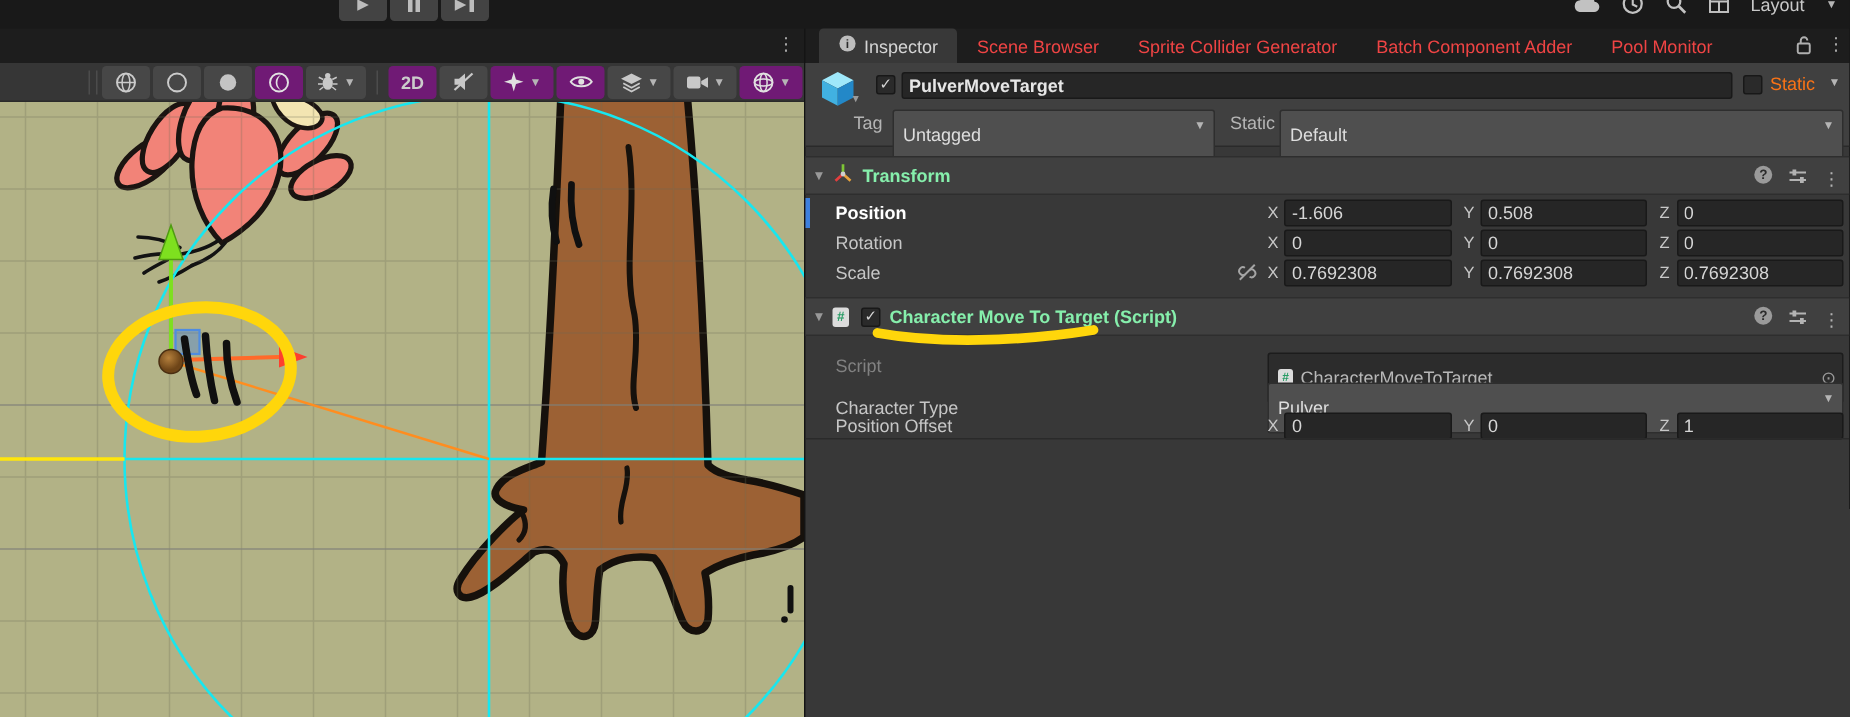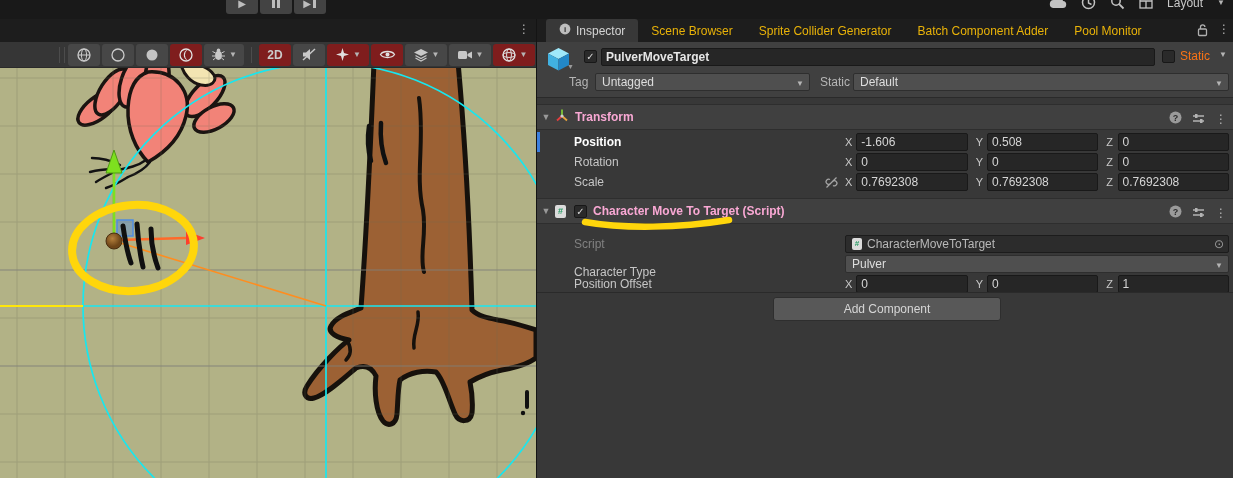--- a/index.html
+++ b/index.html
@@ -14,49 +14,49 @@
   .topicons{position:absolute;right:8px;top:-5px;display:flex;align-items:center;gap:14px;color:#c2c2c2;}
   .topicons svg{display:block;}
   .layoutlbl{font-size:12px;color:#c8c8c8;}
   .caret{font-size:8px;color:#b5b5b5;}
 
   
   .tabstrip{position:absolute;left:0;top:19px;width:1233px;height:23px;background:#1d1d1d;}
   .scenetab{position:absolute;left:8px;top:0;height:23px;display:flex;align-items:center;gap:6px;color:#c8c8c8;font-size:12px;}
   .pane-kebab{position:absolute;top:3px;width:12px;text-align:center;color:#aeaeae;font-size:12px;cursor:pointer;}
   .instabs{position:absolute;left:546px;top:0;height:23px;display:flex;align-items:stretch;}
-  .instab{display:flex;align-items:center;gap:5px;padding:0 13px;font-size:12px;color:#eab308;white-space:nowrap;}
+  .instab{display:flex;align-items:center;gap:5px;padding:0 13px;font-size:12px;color:#ef4444;white-space:nowrap;}
   .instab.active{background:#383838;border-radius:3px 3px 0 0;color:#d4d4d4;}
   .panediv{position:absolute;left:536px;top:19px;width:1px;height:459px;background:#141414;}
 
   
   .scenetoolbar{position:absolute;left:0;top:42px;width:536px;height:26px;background:#363636;border-bottom:1px solid #2a2a2a;display:flex;align-items:center;}
   .tdiv{width:1px;height:16px;background:#4c4c4c;margin:0 2px;}
   .tbtn{height:22px;min-width:32px;background:#474747;border-radius:3px;margin:0 1px;display:flex;align-items:center;justify-content:center;gap:2px;color:#cbcbcb;font-size:12px;padding:0 4px;}
-  .tbtn.active{background:#7f1d1d;font-weight:bold;}
+  .tbtn.active{background:#701a75;font-weight:bold;}
   .tbtn .caret{margin-left:1px;}
   .tbtn svg{display:block;}
 
   
   .viewport{position:absolute;left:0;top:68px;width:536px;height:410px;background:#b2b286;overflow:hidden;}
   .viewport svg{position:absolute;left:0;top:0;}
 
   
   .insbody{position:absolute;left:537px;top:42px;width:696px;height:436px;background:#383838;}
   .gohdr{position:absolute;left:0;top:0;width:696px;height:56px;background:#404040;border-bottom:1px solid #2a2a2a;}
   .comphdr{position:absolute;left:0;width:696px;height:26px;background:#404040;border-top:1px solid #2e2e2e;border-bottom:1px solid #2e2e2e;display:flex;align-items:center;}
   .fold{width:18px;text-align:center;color:#999;font-size:9px;}
-  .comptitle{font-size:12px;font-weight:bold;color:#f9a8d4;margin-left:6px;}
+  .comptitle{font-size:12px;font-weight:bold;color:#86efac;margin-left:6px;}
   .hdricons{position:absolute;right:6px;top:5px;display:flex;gap:10px;align-items:center;color:#b3b3b3;}
   .kebab{color:#b3b3b3;font-size:12px;}
   .chk{width:13px;height:13px;background:#2a2a2a;border:1px solid #181818;border-radius:2px;color:#d6d6d6;font-size:10px;line-height:11px;text-align:center;}
   .field{height:18px;background:#262626;border:1px solid #191919;border-radius:2px;color:#d6d6d6;font-size:12px;padding:0 4px;width:100%;outline:none;}
-  .ddown{height:18px;background:#4f4f4f;border:1px solid #2e2e2e;border-radius:2px;color:#dedede;font-size:12px;display:flex;align-items:center;padding:0 6px;position:relative;}
+  .ddown{height:18px;background:#4f4f4f;border:1px solid #2e2e2e;border-radius:2px;color:#dedede;font-size:12px;display:flex;align-items:center;padding:16px 6px;position:relative;}
   .ddown .caret{position:absolute;right:5px;top:5px;}
-  .rowlbl{position:absolute;left:20px;font-size:12px;color:#c6c6c6;line-height:20px;margin-left:17px;}
+  .rowlbl{position:absolute;left:20px;font-size:12px;color:#c6c6c6;line-height:20px;}
   .axisrow{position:absolute;left:308px;width:384px;height:20px;display:flex;gap:8px;align-items:center;}
   .axgrp{flex:1;display:flex;align-items:center;gap:4px;}
   .axlbl{font-size:11px;color:#c8c8c8;width:8px;}
   .overridebar{position:absolute;left:0;width:3px;height:20px;background:#3c80df;}
   .addcomp{position:absolute;left:236px;top:255px;width:228px;height:24px;background:#585858;border:1px solid #2e2e2e;border-radius:3px;color:#d6d6d6;font-size:12px;display:flex;align-items:center;justify-content:center;}
   .glabel{font-size:12px;color:#b5b5b5;}
   .scripticon{width:11px;height:13px;background:#dcdcdc;border-radius:2px;color:#259b63;font-size:9px;font-weight:bold;text-align:center;line-height:13px;}
 </style>
 </head>
 <body>
@@ -440,16 +440,15 @@
           <span class="axlbl">Y</span>
           <input class="field" value="0" style="">
         </div>
       <div class="axgrp">
           <span class="axlbl">Z</span>
           <input class="field" value="1" style="">
         </div>
     </div>
     <div style="position:absolute;left:0;top:250px;width:696px;height:1px;background:#2a2a2a;"></div>
 
-    <div class="addcomp">Add Component</div>
   </div>
 
 </div>
 
 </body></html>

